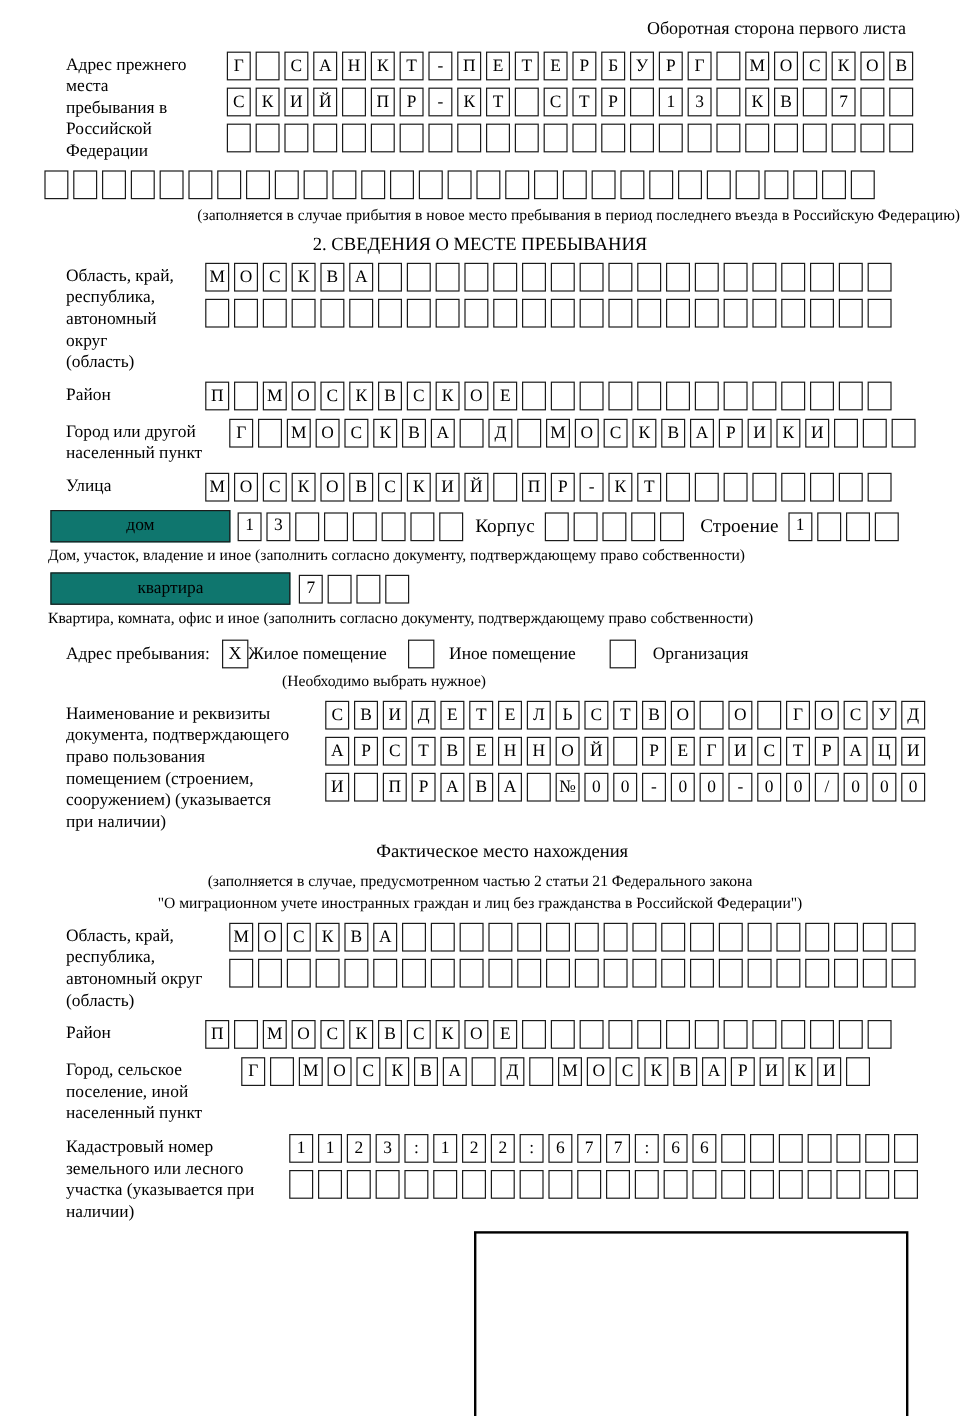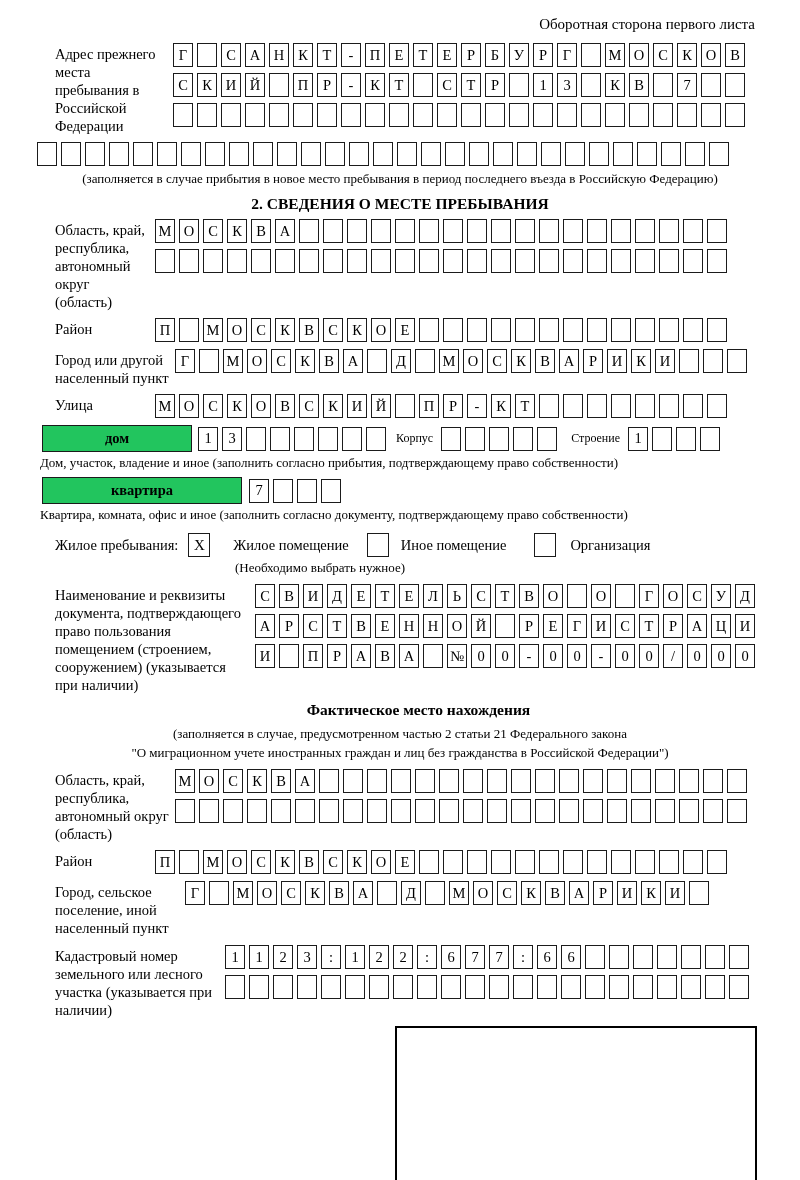--- a/index.html
+++ b/index.html
@@ -15,46 +15,46 @@
   
   .cellrow{display:flex;gap:4px;}
   .cell{
     box-sizing:border-box;flex:none;width:20px;height:24px;
     border:1.7px solid #1b1b1b;display:flex;align-items:center;justify-content:center;
     font-size:14.5px;line-height:1;background:#fff;
   }
   .rows{display:flex;flex-direction:column;gap:6px;}
 
   
-  .field{display:flex;margin:0 16px 7px 55px;}
+  .field{display:flex;margin:0 16px 7px 55px;gap:16px;}
   .flabel{flex:none;font-size:14.5px;line-height:18px;padding-top:2px;padding-right:6px;box-sizing:border-box;}
   .w118{width:118px;} .w100{width:100px;} .w120{width:120px;}
   .w200{width:200px;} .w130{width:130px;} .w170{width:170px;}
 
   .fullrow{margin:4px 0 0 37px;}
-  .center-note{text-align:center;font-size:13px;margin-top:5px;}
-  .sec-title{text-align:center;font-weight:bold;font-size:15.5px;margin:8px 0 6px 0;}
+  .center-note{text-align:right;font-size:13px;margin-top:5px;}
+  .sec-title{text-align:center;font-weight:normal;font-size:15.5px;margin:8px 0 6px 0;}
 
   .inlinefield{display:flex;align-items:center;margin:4px 0 0 42px;}
   .fieldbox{
     box-sizing:border-box;border:1.7px solid #1b1b1b;height:27px;
-    display:flex;align-items:center;justify-content:center;font-size:14.5px;background:#22c55e;font-weight:bold;
+    display:flex;align-items:center;justify-content:center;font-size:14.5px;background:#0f766e;
   }
   .boxdom{width:150px;margin-right:6px;}
   .boxkv{width:200px;margin-right:7px;}
-  .ilabel{font-size:12px;margin:0 8px 0 10px;}
+  .ilabel{font-size:16px;margin:0 8px 0 10px;}
   .cap{font-size:13px;margin:3px 0 0 40px;}
 
   .mesto{display:flex;align-items:center;margin:10px 0 0 55px;font-size:14.5px;}
   .cb{
     box-sizing:border-box;flex:none;width:22px;height:24px;border:1.7px solid #1b1b1b;
     display:flex;align-items:center;justify-content:center;font-size:15px;background:#fff;
   }
   .mesto .t1{margin-right:10px;}
-  .mesto .t2{margin:0 18px 0 23px;}
+  .mesto .t2{margin:0 18px 0 0;}
   .mesto .t3{margin:0 28px 0 12px;}
   .mesto .t4{margin-left:14px;}
   .mesto-note{font-size:13px;margin:3px 0 0 235px;}
 
   .fact-note{text-align:center;font-size:13px;line-height:17px;margin-top:2px;}
 
   .markwrap{margin:2px 0 0 395px;width:362px;}
   .markbox{box-sizing:border-box;width:362px;height:177px;border:2px solid #000;background:#fff;}
 </style>
 </head>
@@ -351,35 +351,35 @@
         <span class="cell"></span>
       </div>
     <div class="ilabel" style="margin-left:14px;">Строение</div>
     <div class="cellrow">
         <span class="cell">1</span>
         <span class="cell"></span>
         <span class="cell"></span>
         <span class="cell"></span>
       </div>
   </div>
-  <div class="cap">Дом, участок, владение и иное (заполнить согласно прибытия, подтверждающему право собственности)</div>
+  <div class="cap">Дом, участок, владение и иное (заполнить согласно документу, подтверждающему право собственности)</div>
 
   <div class="inlinefield" style="margin-top:6px;">
     <div class="fieldbox boxkv">квартира</div>
     <div class="cellrow">
         <span class="cell">7</span>
         <span class="cell"></span>
         <span class="cell"></span>
         <span class="cell"></span>
       </div>
   </div>
   <div class="cap">Квартира, комната, офис и иное (заполнить согласно документу, подтверждающему право собственности)</div>
 
   <div class="mesto">
-    <span class="t1">Жилое пребывания:</span>
+    <span class="t1">Адрес пребывания:</span>
     <span class="cb">X</span>
     <span class="t2">Жилое помещение</span>
     <span class="cb"></span>
     <span class="t3">Иное помещение</span>
     <span class="cb"></span>
     <span class="t4">Организация</span>
   </div>
   <div class="mesto-note">(Необходимо выбрать нужное)</div>
 
   <div class="field" style="margin-top:8px;">

